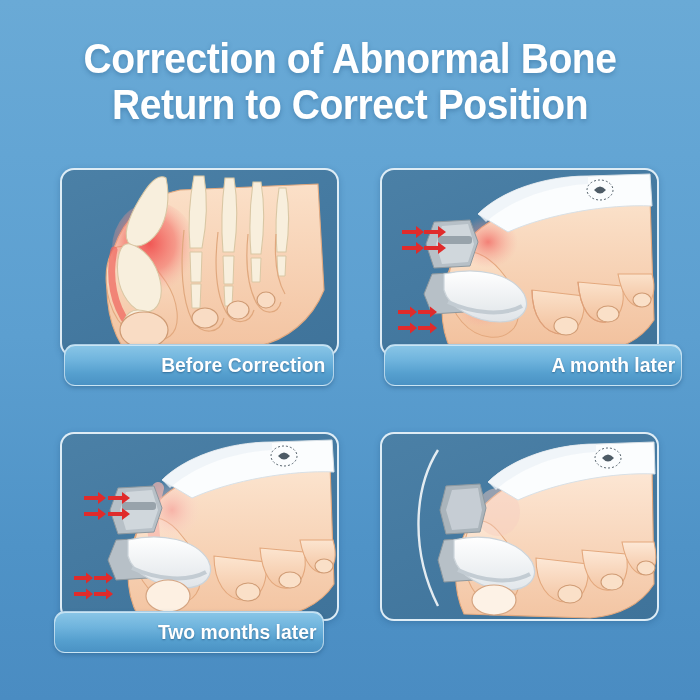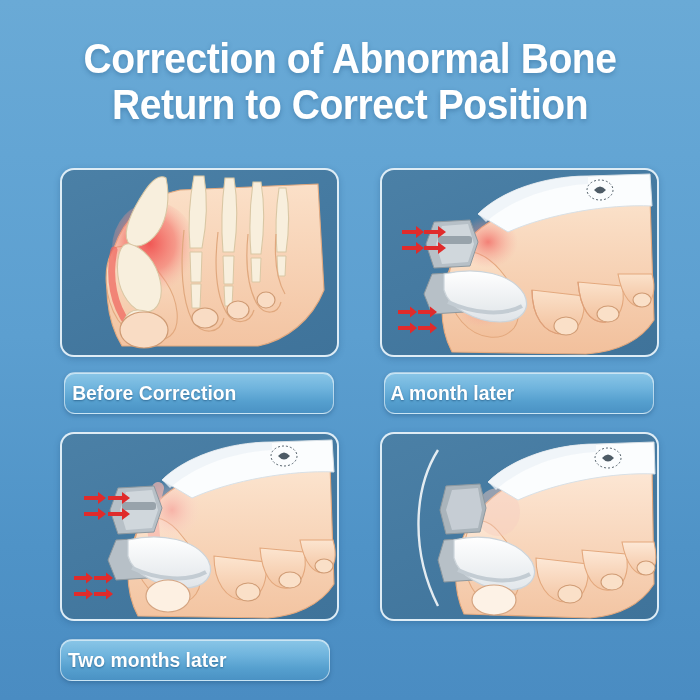--- a/index.html
+++ b/index.html
@@ -38,31 +38,31 @@
   .art{position:absolute;inset:0;}
   .art svg{display:block;width:100%;height:100%;}
 
   
   .caption{
     position:absolute;width:268px;height:40px;
     border-radius:11px;
     background:linear-gradient(180deg,#8ac6e7 0%,#6fb4dd 38%,#56a0cf 70%,#4a92c4 100%);
     border:1px solid rgba(255,255,255,.55);
     box-shadow:0 2px 4px rgba(25,70,110,.35), inset 0 1px 0 rgba(255,255,255,.55);
-    display:flex;align-items:center;justify-content:flex-start;margin-top:28px;
+    display:flex;align-items:center;justify-content:flex-end;
   }
   .caption span{
     color:#ffffff;font-weight:bold;font-size:21px;
     transform:scaleX(0.92);letter-spacing:0px;
     text-shadow:0 1px 2px rgba(20,65,105,.55);
     white-space:nowrap;
   }
   .c1{left:64px;top:344px;}
-  .c2{left:384px;top:344px;}
-  .c3{left:60px;top:611px;border-radius:12px;}
+  .c2{left:384px;top:344px;padding-left:28px;}
+  .c3{left:54px;top:611px;}
   .c4{left:384px;top:611px;}
 </style>
 </head>
 <body>
 
 <div class="stage">
 
   <div class="title">
     <span>Correction of Abnormal Bone</span>
     <span class="l2">Return to Correct Position</span>

